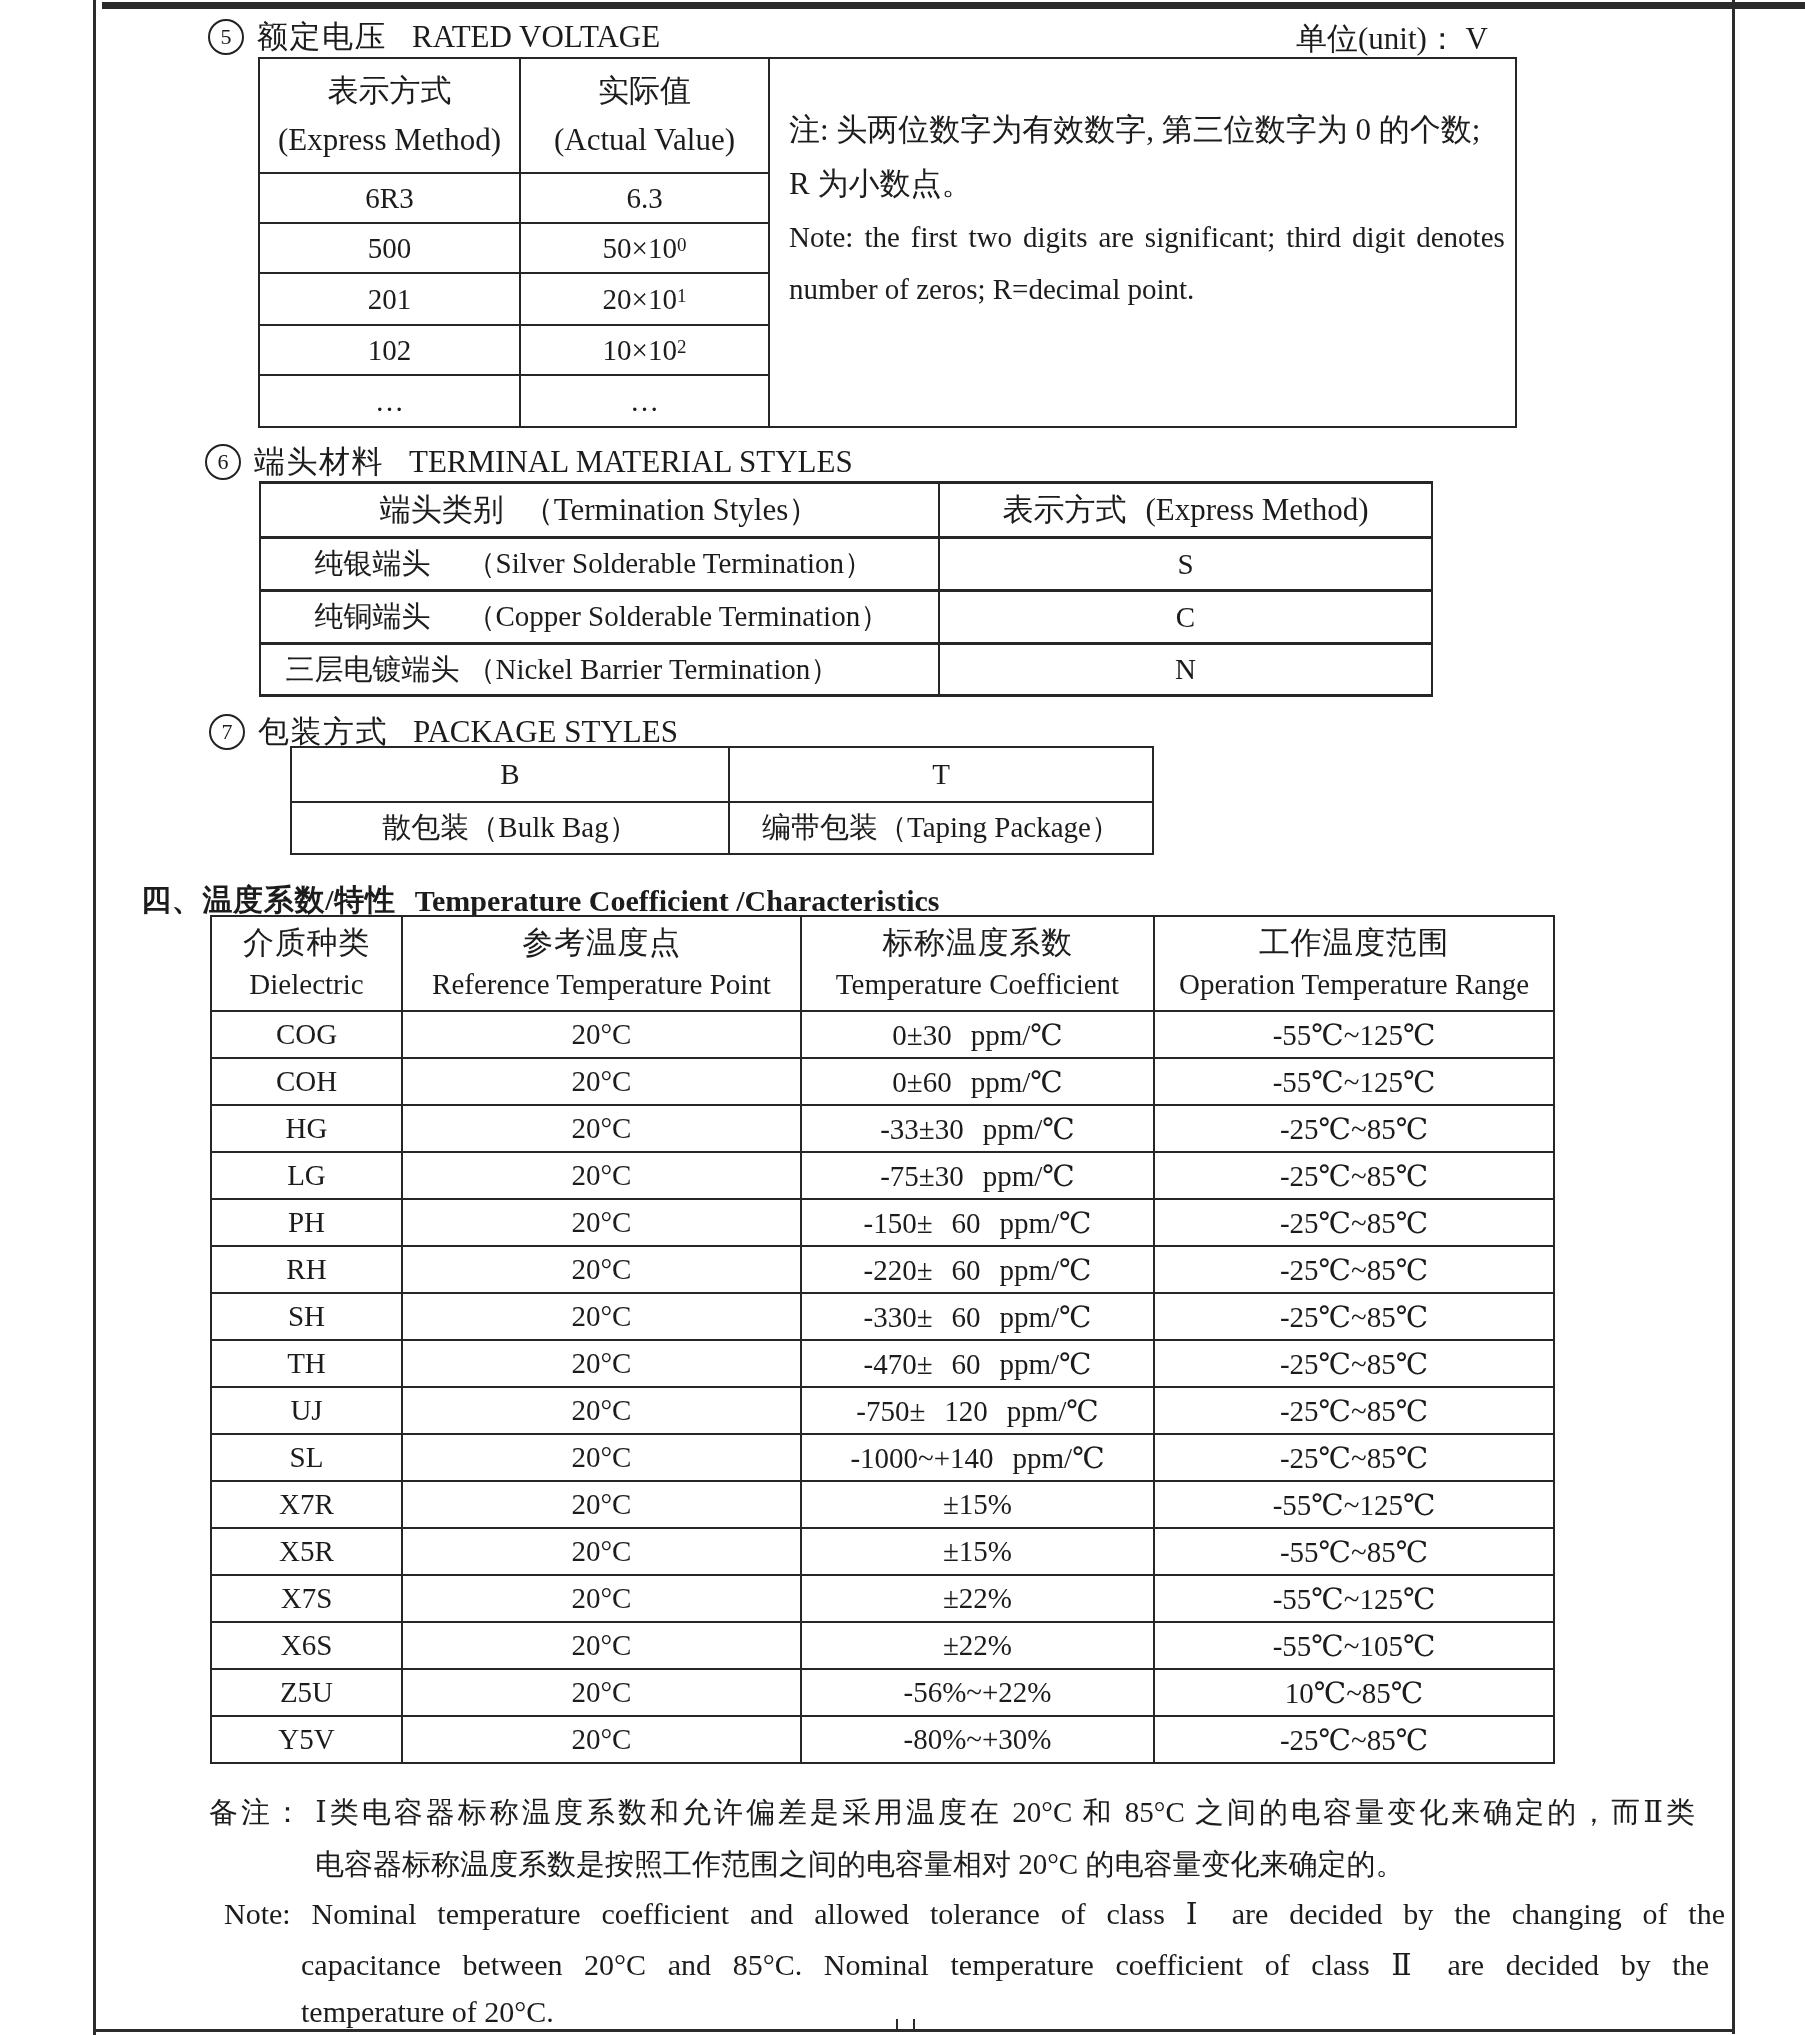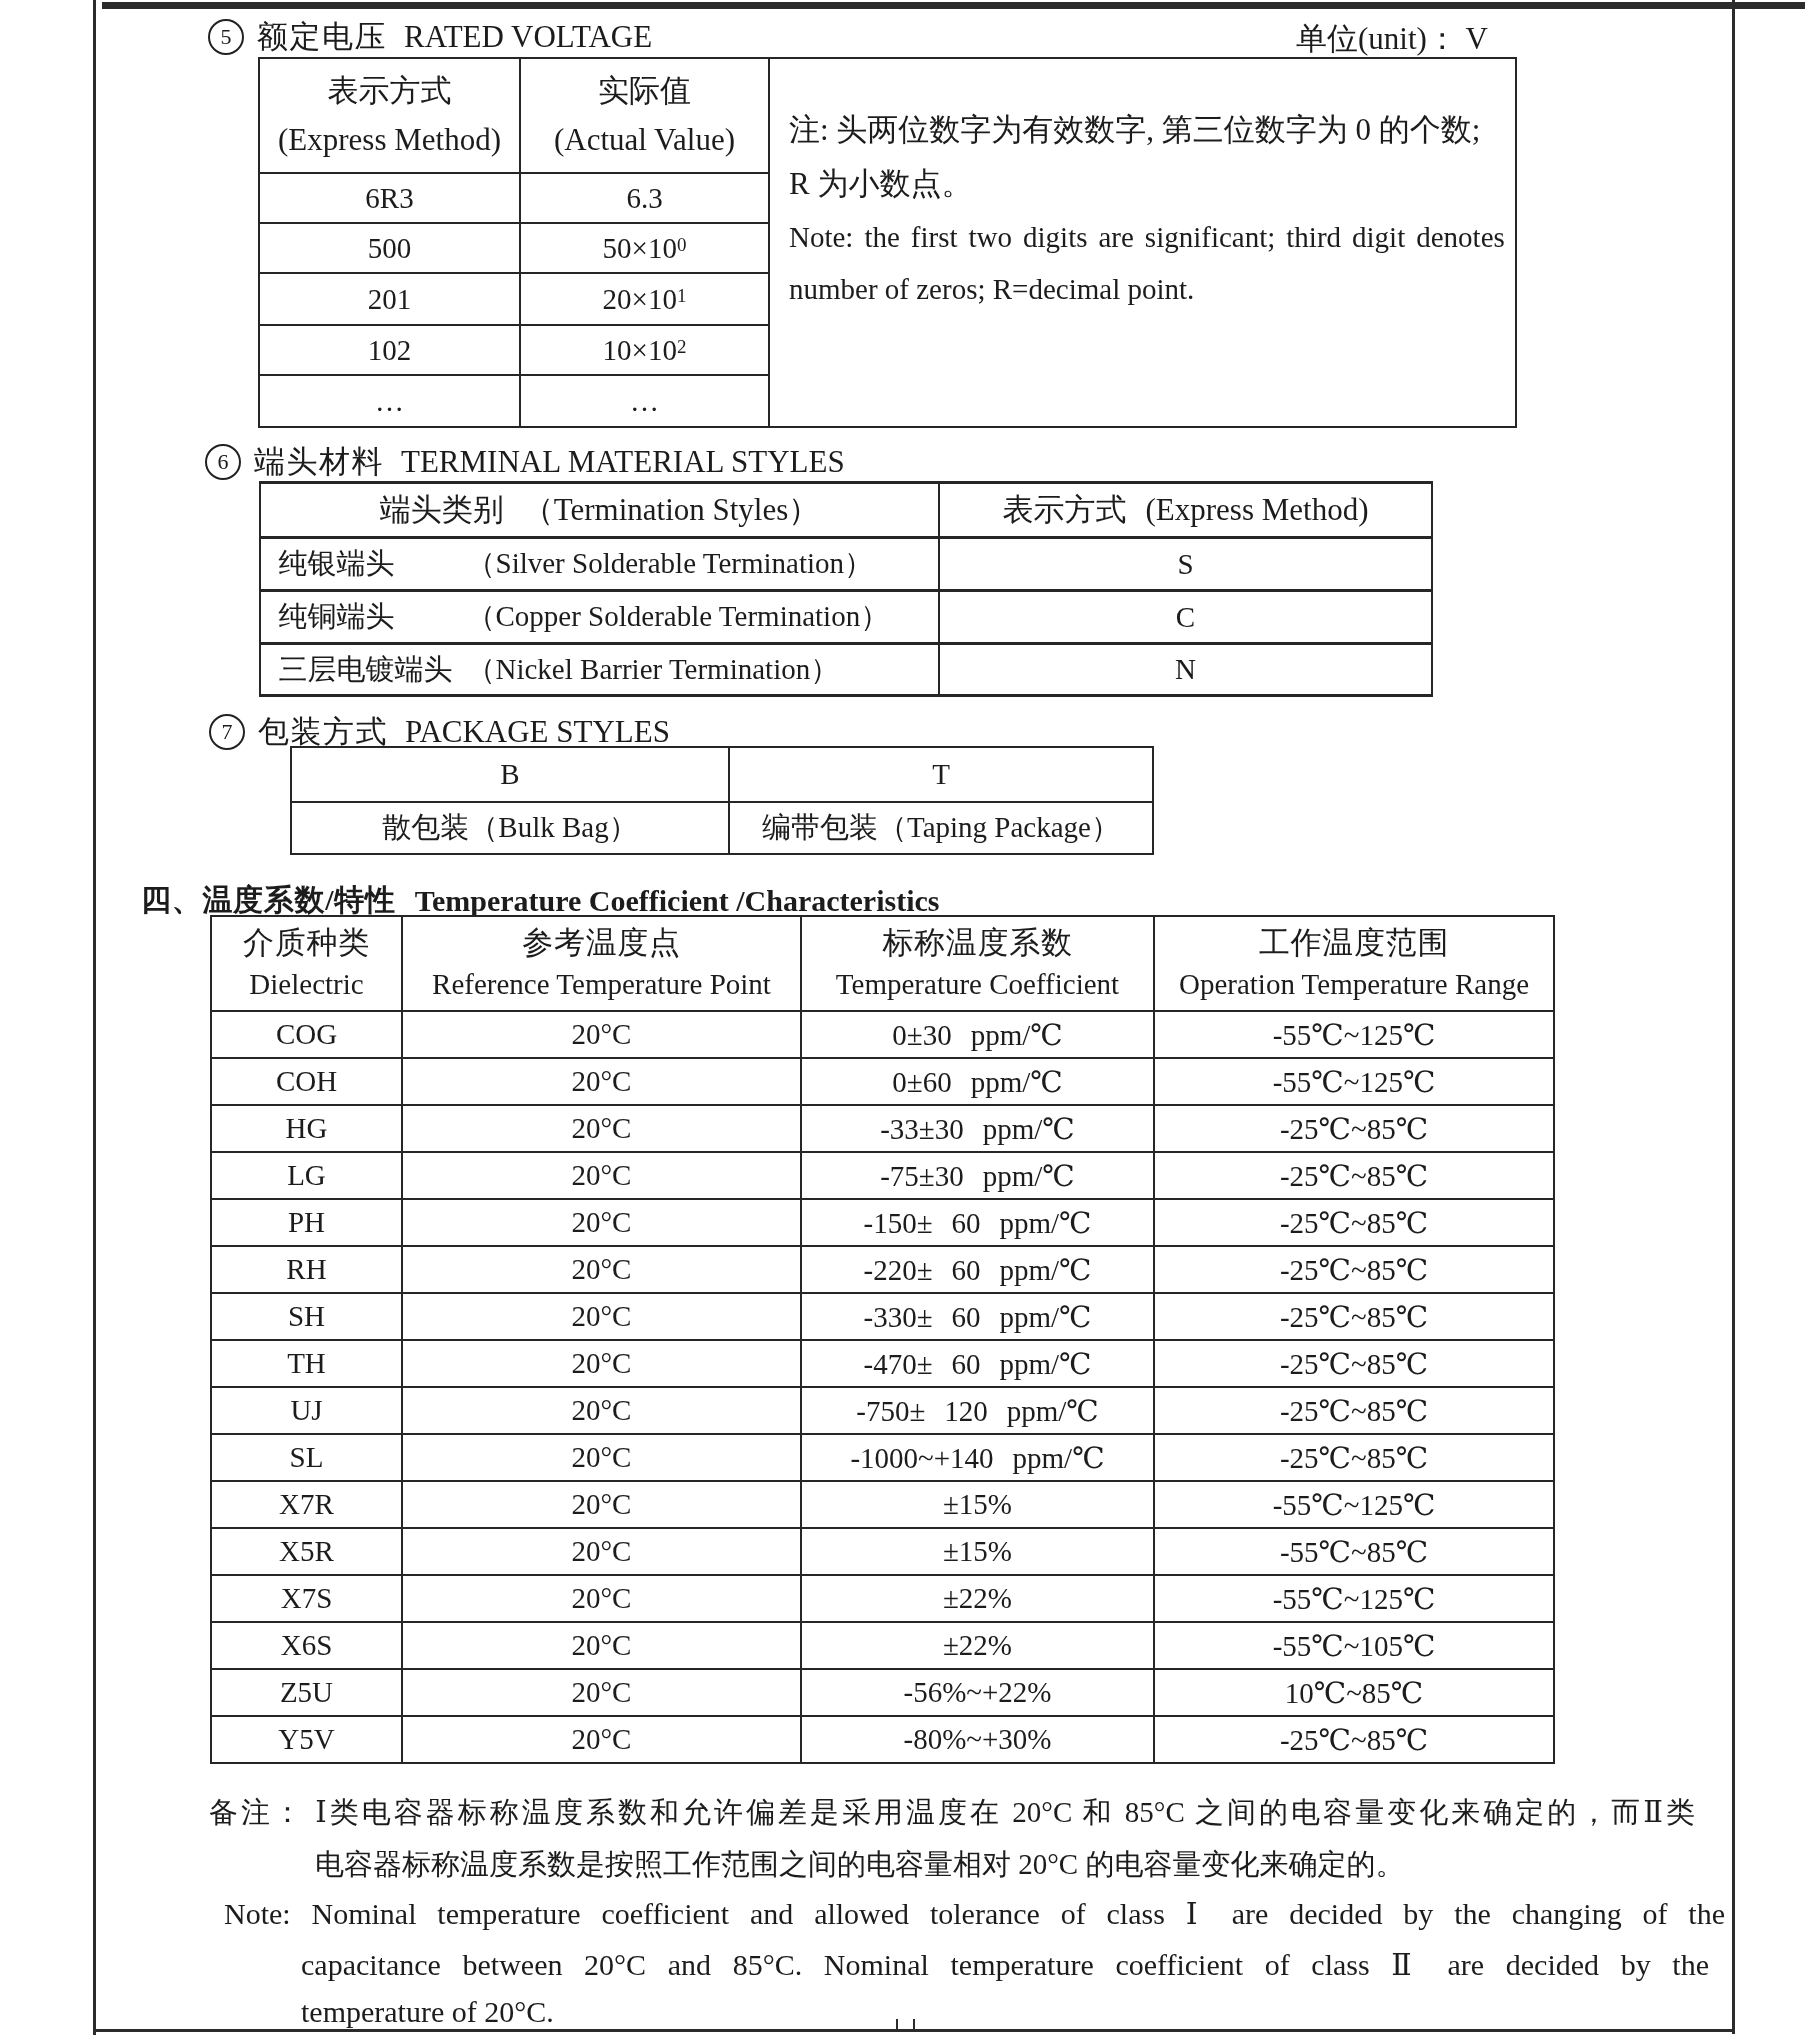--- a/index.html
+++ b/index.html
@@ -10,21 +10,21 @@
   }
   
   .frame{position:absolute;background:#2b2b2b;}
   
   .sec-head{position:absolute;display:flex;align-items:center;font-size:31px;white-space:nowrap;}
   .circle-num{
     width:32px;height:32px;border:2.2px solid #222;border-radius:50%;
     display:inline-flex;align-items:center;justify-content:center;
     font-size:22px;margin-right:13px;flex:0 0 auto;
   }
-  .head-zh{margin-right:17px;letter-spacing:1.5px;}
+  .head-zh{margin-right:25px;letter-spacing:1.5px;}
   .unit-label{position:absolute;font-size:31px;white-space:nowrap;}
   .sec4-head{position:absolute;display:flex;align-items:center;font-size:30px;font-weight:bold;white-space:nowrap;}
   .sec4-head .head-zh{margin-right:19px;letter-spacing:0.7px;}
 
   
   .cell{
     border-right:2.2px solid #262626;border-bottom:2.9px solid #262626;
     display:flex;align-items:center;justify-content:center;
     font-size:29px;box-sizing:border-box;overflow:hidden;
   }
@@ -48,21 +48,21 @@
   
   .t6{
     position:absolute;left:259px;top:481px;display:grid;
     grid-template-columns:679px 493px;
     grid-template-rows:55px 53px 53px 52px;
     border-top:3.6px solid #262626;border-left:2.2px solid #262626;
   }
   .t6 .cell{border-bottom:3.6px solid #262626;}
   .t6h{font-weight:normal;font-size:31px;gap:19px;}
   .t6-term{justify-content:flex-start;padding-left:17.5px;}
-  .t6-term .zh{display:inline-block;min-width:188px;}
+  .t6-term .zh{display:inline-block;min-width:188px;text-align:center;}
 
   
   .t7{
     position:absolute;left:290px;top:746px;display:grid;
     grid-template-columns:438px 424px;
     grid-template-rows:55px 52px;
     border-top:2.9px solid #262626;border-left:2.2px solid #262626;
   }
 
   

